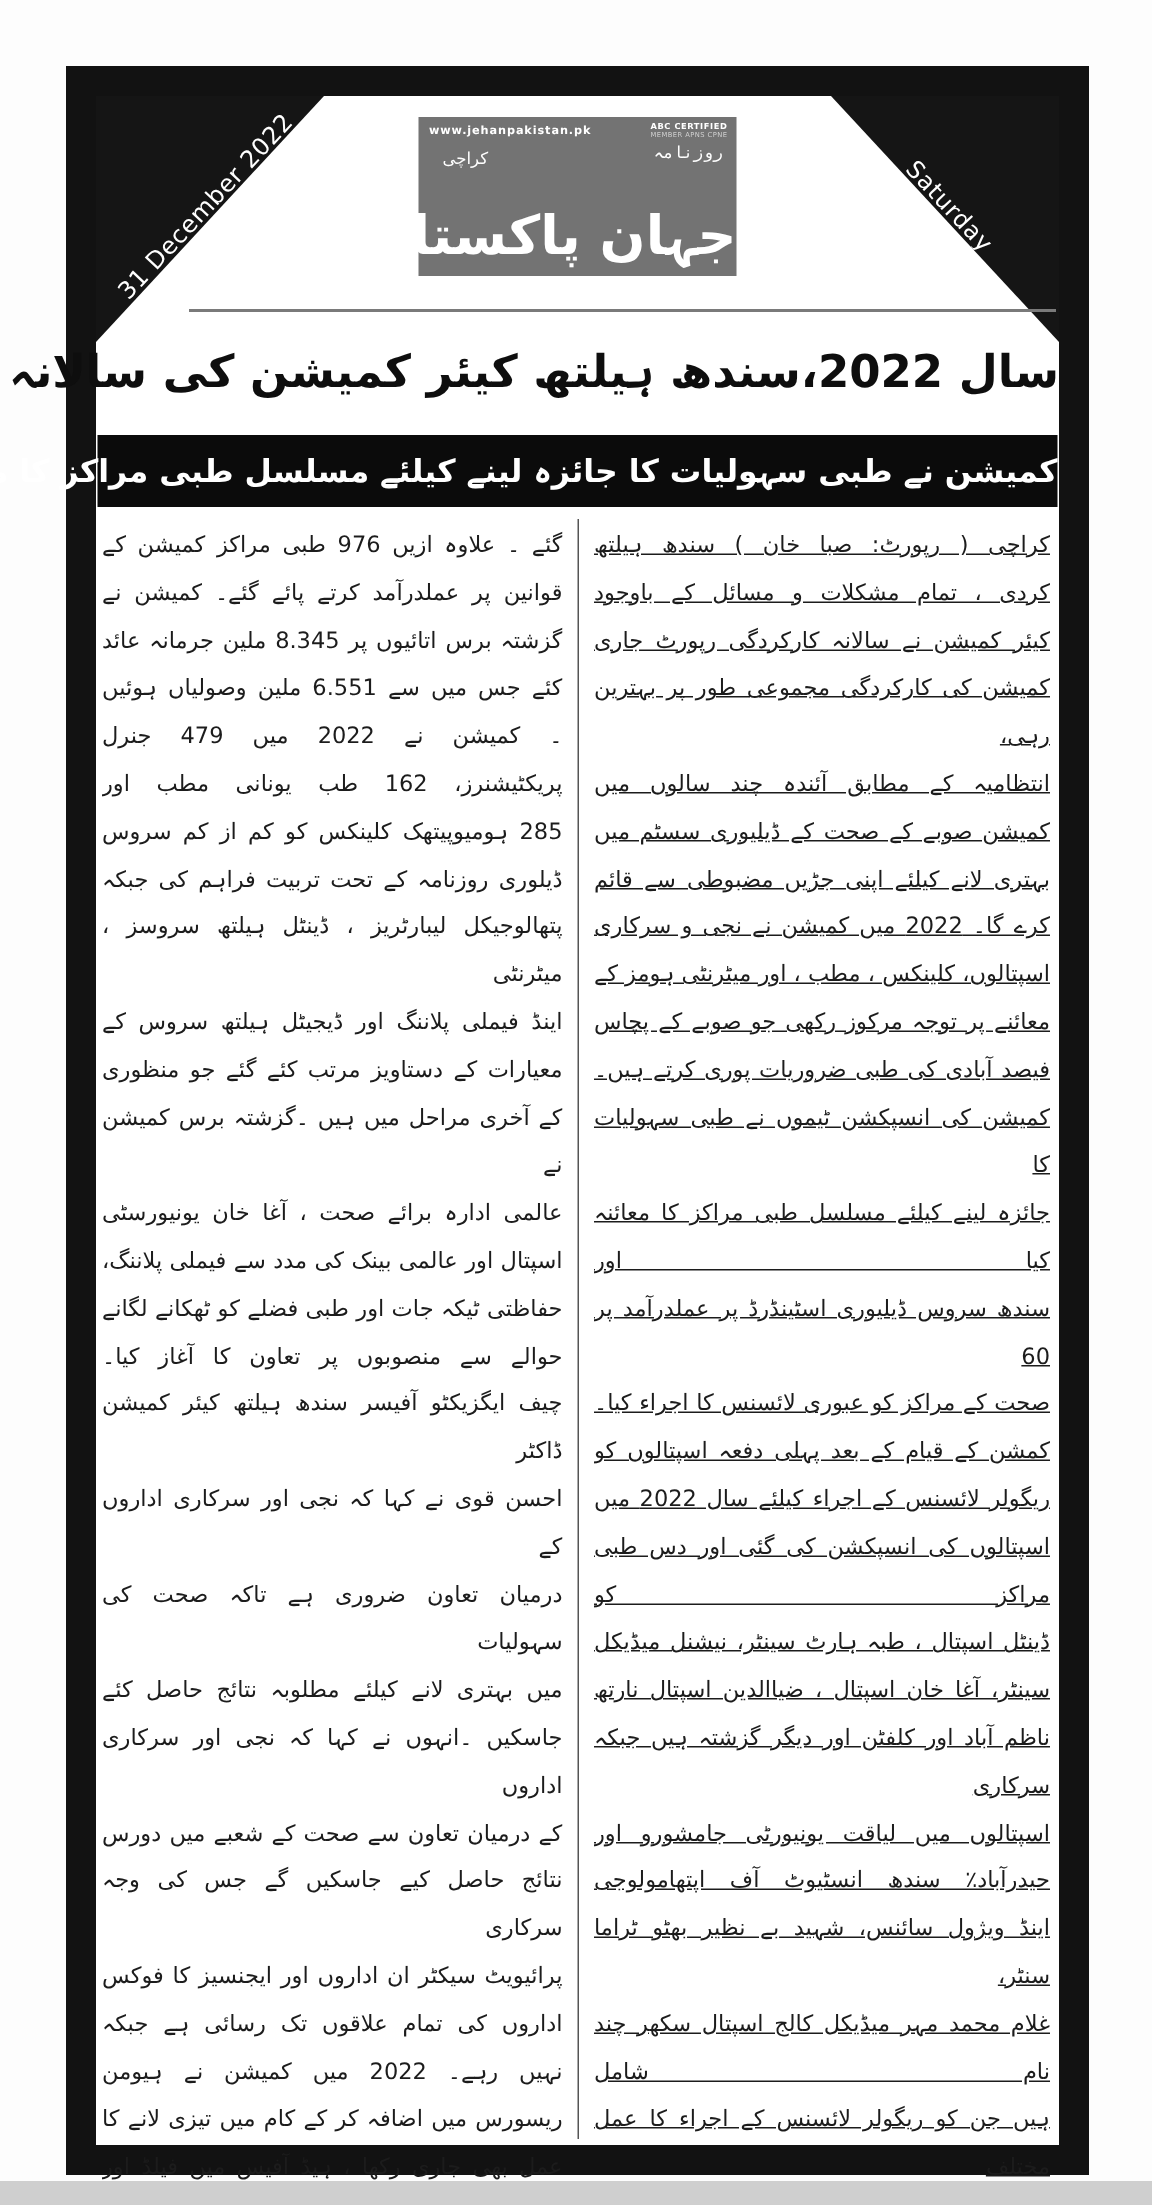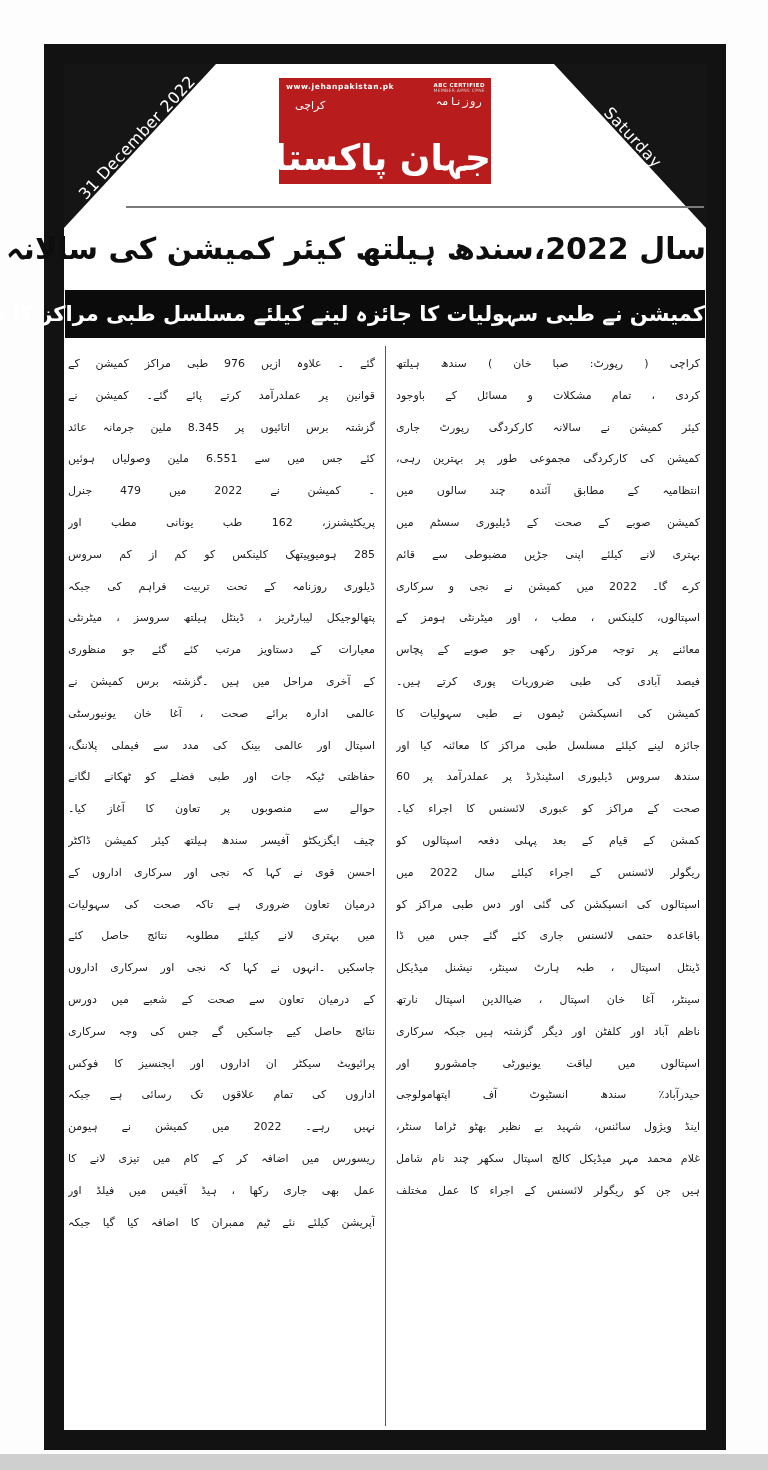--- a/index.html
+++ b/index.html
@@ -23,21 +23,21 @@
   .corner-tr{right:0;clip-path:polygon(0 0,100% 0,100% 100%);}
   .ribbon-text{
     position:absolute;width:214px;text-align:center;
     color:#ffffff;font-size:16px;letter-spacing:.5px;white-space:nowrap;
   }
   .corner-tl .ribbon-text{left:-34px;top:64px;transform:rotate(-47deg);}
   .corner-tr .ribbon-text{right:-34px;top:64px;transform:rotate(47deg);}
   
   .masthead-box{
     position:absolute;top:14px;left:50%;transform:translateX(-50%);
-    width:212px;height:106px;background:#b91c1c;color:#fff;
+    width:212px;height:106px;background:#737373;color:#fff;
   }
   .mh-website{position:absolute;top:4px;left:7px;font-size:7.5px;font-weight:bold;letter-spacing:.6px;}
   .mh-cert{position:absolute;top:4px;right:6px;text-align:left;}
   .mh-cert-1{font-size:5.5px;font-weight:bold;letter-spacing:.4px;}
   .mh-cert-2{font-size:4.5px;letter-spacing:.3px;color:#cfcfcf;}
   .mh-daily{position:absolute;top:17px;right:9px;font-size:11px;direction:rtl;font-family:Liberation Mono, monospace;}
   .mh-city{position:absolute;top:21px;left:16px;font-size:11px;direction:rtl;text-align:center;}
   .mh-title{
     position:absolute;bottom:8px;left:0;right:0;text-align:center;
     direction:rtl;font-size:36px;font-weight:bold;white-space:nowrap;line-height:1;
@@ -53,24 +53,24 @@
     position:absolute;top:226px;left:1px;right:1px;height:48px;
     background:#0b0b0b;color:#ffffff;direction:rtl;text-align:center;
     font-size:21px;font-weight:bold;line-height:48px;white-space:nowrap;
   }
   
   .columns{
     position:absolute;top:282px;left:2px;right:2px;bottom:4px;
     display:flex;flex-direction:row-reverse;
   }
   .col{width:50%;box-sizing:border-box;direction:rtl;color:#1c1c1c;}
-  .col-right{padding:2px 4px 0 10px;border-left:1px solid #555;}
+  .col-right{padding:2px 4px 0 10px;border-left:1px solid #555;text-decoration:underline;}
   .col-left{padding:2px 10px 0 2px;}
   .line{
-    font-size:11px;line-height:31.8px;
+    font-size:15px;line-height:31.8px;
     text-align:justify;text-align-last:justify;
     white-space:normal;overflow:hidden;
   }
 </style>
 </head>
 <body>
 
 <div class="scan-page">
 
   <div class="frame">
@@ -113,40 +113,40 @@
             <div class="line">اسپتالوں، کلینکس ، مطب ، اور میٹرنٹی ہومز کے</div>
             <div class="line">معائنے پر توجہ مرکوز رکھی جو صوبے کے پچاس</div>
             <div class="line">فیصد آبادی کی طبی ضروریات پوری کرتے ہیں۔</div>
             <div class="line">کمیشن کی انسپکشن ٹیموں نے طبی سہولیات کا</div>
             <div class="line">جائزہ لینے کیلئے مسلسل طبی مراکز کا معائنہ کیا اور</div>
             <div class="line">سندھ سروس ڈیلیوری اسٹینڈرڈ پر عملدرآمد پر 60</div>
             <div class="line">صحت کے مراکز کو عبوری لائسنس کا اجراء کیا۔</div>
             <div class="line">کمشن کے قیام کے بعد پہلی دفعہ اسپتالوں کو</div>
             <div class="line">ریگولر لائسنس کے اجراء کیلئے سال 2022 میں</div>
             <div class="line">اسپتالوں کی انسپکشن کی گئی اور دس طبی مراکز کو</div>
-            <div class="line">باقاعدہ حتمی لائسنس جاری کئے گئے جس میں ڈا</div>
             <div class="line">ڈینٹل اسپتال ، طبہ ہارٹ سینٹر، نیشنل میڈیکل</div>
             <div class="line">سینٹر، آغا خان اسپتال ، ضیاالدین اسپتال نارتھ</div>
             <div class="line">ناظم آباد اور کلفٹن اور دیگر گزشتہ ہیں جبکہ سرکاری</div>
             <div class="line">اسپتالوں میں لیاقت یونیورٹی جامشورو اور</div>
             <div class="line">حیدرآباد٪ سندھ انسٹیوٹ آف اپتھامولوجی</div>
             <div class="line">اینڈ ویژول سائنس، شہید بے نظیر بھٹو ٹراما سنٹر،</div>
             <div class="line">غلام محمد مہر میڈیکل کالج اسپتال سکھر چند نام شامل</div>
             <div class="line">ہیں جن کو ریگولر لائسنس کے اجراء کا عمل مختلف</div>
           </div>
         <div class="col col-left">
             <div class="line">گئے ۔ علاوہ ازیں 976 طبی مراکز کمیشن کے</div>
             <div class="line">قوانین پر عملدرآمد کرتے پائے گئے۔ کمیشن نے</div>
             <div class="line">گزشتہ برس اتائیوں پر 8.345 ملین جرمانہ عائد</div>
             <div class="line">کئے جس میں سے 6.551 ملین وصولیاں ہوئیں</div>
             <div class="line">۔ کمیشن نے 2022 میں 479 جنرل</div>
             <div class="line">پریکٹیشنرز، 162 طب یونانی مطب اور</div>
             <div class="line">285 ہومیوپیتھک کلینکس کو کم از کم سروس</div>
             <div class="line">ڈیلوری روزنامہ کے تحت تربیت فراہم کی جبکہ</div>
             <div class="line">پتھالوجیکل لیبارٹریز ، ڈینٹل ہیلتھ سروسز ، میٹرنٹی</div>
+            <div class="line">اینڈ فیملی پلاننگ اور ڈیجیٹل ہیلتھ سروس کے</div>
             <div class="line">معیارات کے دستاویز مرتب کئے گئے جو منظوری</div>
             <div class="line">کے آخری مراحل میں ہیں ۔گزشتہ برس کمیشن نے</div>
             <div class="line">عالمی ادارہ برائے صحت ، آغا خان یونیورسٹی</div>
             <div class="line">اسپتال اور عالمی بینک کی مدد سے فیملی پلاننگ،</div>
             <div class="line">حفاظتی ٹیکہ جات اور طبی فضلے کو ٹھکانے لگانے</div>
             <div class="line">حوالے سے منصوبوں پر تعاون کا آغاز کیا۔</div>
             <div class="line">چیف ایگزیکٹو آفیسر سندھ ہیلتھ کیئر کمیشن ڈاکٹر</div>
             <div class="line">احسن قوی نے کہا کہ نجی اور سرکاری اداروں کے</div>
             <div class="line">درمیان تعاون ضروری ہے تاکہ صحت کی سہولیات</div>
             <div class="line">میں بہتری لانے کیلئے مطلوبہ نتائج حاصل کئے</div>

